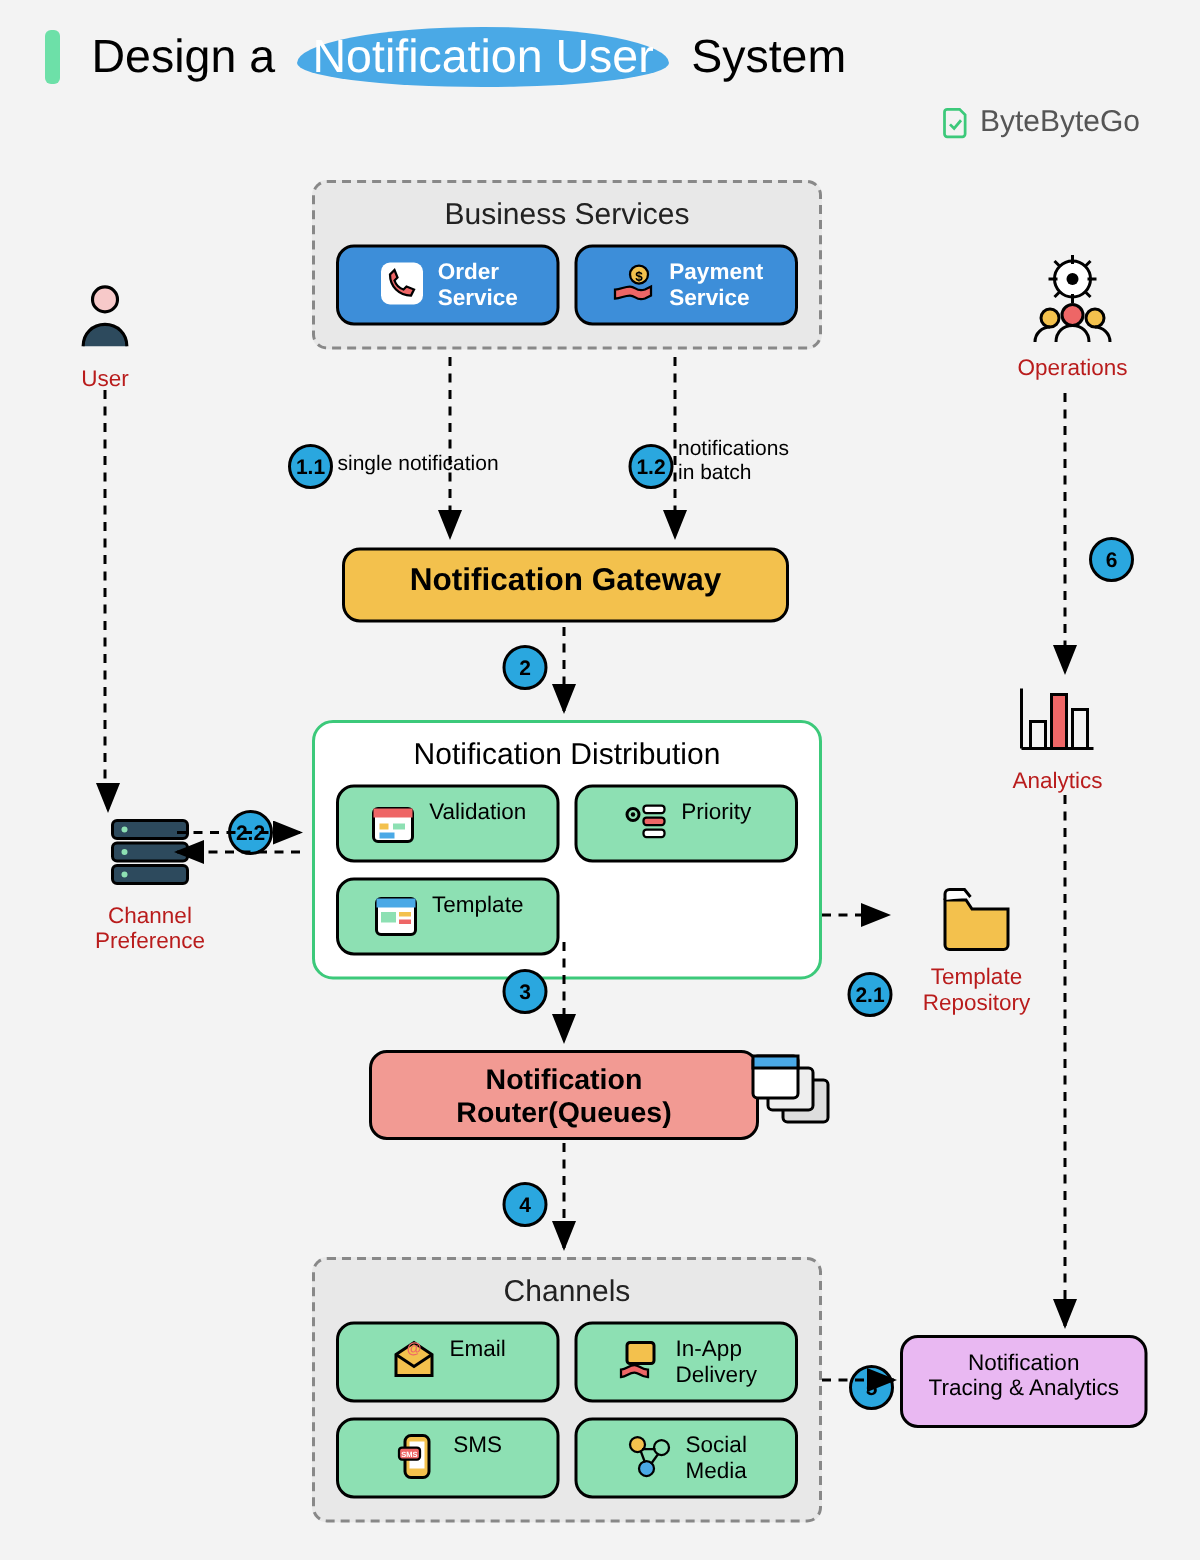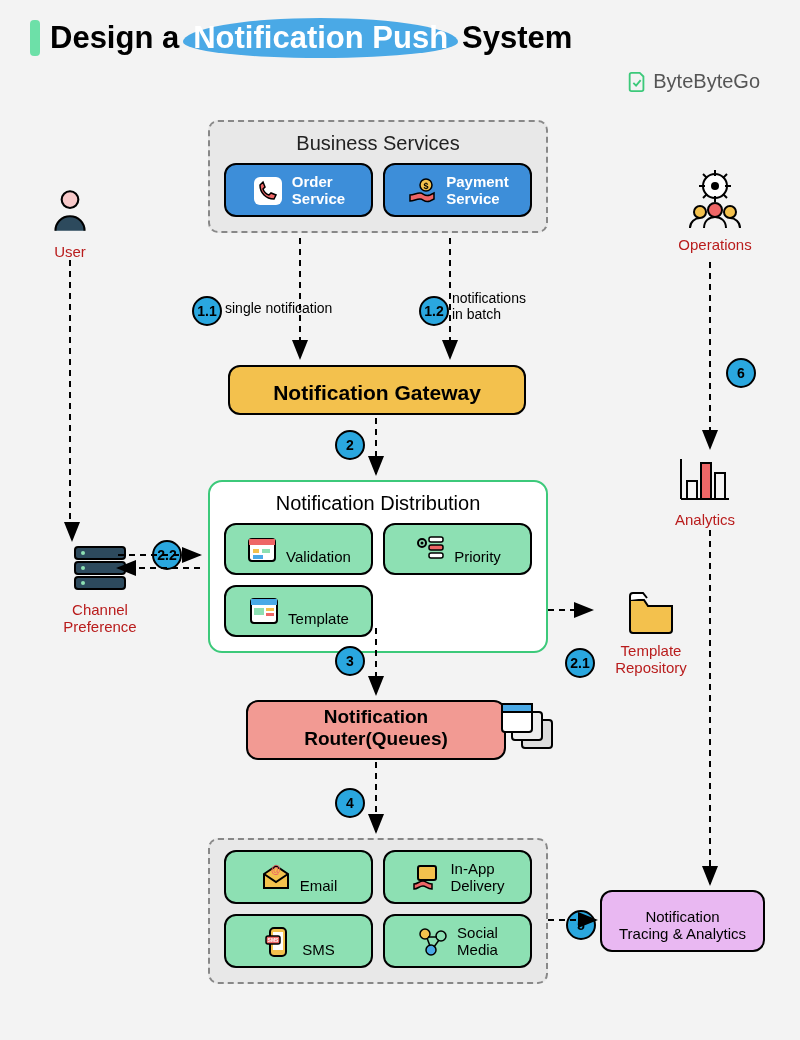--- a/index.html
+++ b/index.html
@@ -1,31 +1,31 @@
 <!DOCTYPE html>
 <html><head>
 <meta charset="utf-8">
 <style>
 *{margin:0;padding:0;box-sizing:border-box}
 body{background:#f3f3f3;font-family:Arial,Helvetica,sans-serif;width:800px;height:1040px;overflow:hidden;position:relative}
-.title{position:absolute;top:18px;left:30px;font-size:31px;font-weight:700;color:#000;display:flex;align-items:center;gap:4px}
+.title{position:absolute;top:18px;left:30px;font-size:31px;font-weight:400;color:#000;display:flex;align-items:center;gap:15px}
 .title .bar{display:inline-block;width:10px;height:36px;background:#6de0a8;border-radius:4px;margin-right:6px}
 .title .hi{color:#fff;background:#4aa9e6;padding:2px 10px;border-radius:50% 50% 50% 50% / 60% 60% 40% 40%}
 .brand{position:absolute;top:70px;right:40px;font-size:20px;font-weight:400;color:#555;display:flex;align-items:center;gap:5px}
 .brand svg{width:22px;height:22px}
 
 .node{position:absolute;text-align:center}
 .lbl{font-size:15px;color:#b91c1c;margin-top:4px}
 
 
 .dbox{border:2px dashed #888;border-radius:10px;background:#e8e8e8;padding:10px 14px 14px}
 .dbox .dtitle{font-size:20px;color:#222;margin-bottom:8px}
 
 
-.cap{border:2px solid #000;border-radius:12px;display:flex;align-items:flex-end;justify-content:center;gap:8px;font-size:15px;color:#000;padding:8px 10px}
+.cap{border:2px solid #000;border-radius:12px;display:flex;align-items:flex-start;justify-content:center;gap:8px;font-size:15px;color:#000;padding:8px 10px}
 .cap.blue{background:#3d8ed9;color:#fff;font-weight:600}
 .cap.green{background:#8de0b3}
 .cap.orange{background:#f3c14d;font-size:21px;font-weight:700}
 .cap.pink{background:#f29a93;font-size:19px;font-weight:700}
 .cap.violet{background:#e9b8f2}
 
 .cap .ic{width:32px;height:32px;flex-shrink:0}
 
 
 .distbox{border:2px solid #3cc97a;border-radius:14px;background:#fff;padding:10px 14px 14px}
@@ -39,21 +39,21 @@
 svg.arrows{position:absolute;top:0;left:0;width:800px;height:1040px;pointer-events:none}
 
 .small{font-size:14px}
 </style>
 </head>
 <body>
 
 <div class="title">
   <span class="bar"></span>
   <span>Design a </span>
-  <span class="hi">Notification Push</span>
+  <span class="hi">Notification User</span>
   <span>System</span>
 </div>
 
 <div class="brand">
   <svg viewBox="0 0 24 24">
       <path fill="none" stroke="#3cc97a" stroke-width="2" d="M6 2h9l4 4v14a2 2 0 0 1-2 2H6a2 2 0 0 1-2-2V4a2 2 0 0 1 2-2z"></path>
       <path fill="none" stroke="#3cc97a" stroke-width="2" d="M8 13l3 3 5-6"></path>
     </svg>
   <span>ByteByteGo</span>
 </div>
@@ -182,20 +182,21 @@
 Router(Queues)</span>
 </div>
 <svg style="position:absolute;left:500px;top:700px" width="60" height="56" viewBox="0 0 60 56">
   <rect x="22" y="20" width="30" height="28" rx="3" fill="#ddd" stroke="#000" stroke-width="2"></rect>
   <rect x="12" y="12" width="30" height="28" rx="3" fill="#eee" stroke="#000" stroke-width="2"></rect>
   <rect x="2" y="4" width="30" height="28" rx="3" fill="#fff" stroke="#000" stroke-width="2"></rect>
     <rect x="2" y="4" width="30" height="8" fill="#4aa9e6" stroke="#000" stroke-width="2"></rect>
 </svg>
 
 <div class="dbox" style="position:absolute;left:208px;top:838px;width:340px">
+  <div class="dtitle" style="text-align:center">Channels</div>
   <div class="grid2">
     <div class="cap green">
       <svg class="ic" viewBox="0 0 32 32">
           <path d="M4 12l12-8 12 8v14H4z" fill="#f3c14d" stroke="#000" stroke-width="2"></path>
           <path d="M4 12l12 8 12-8" fill="none" stroke="#000" stroke-width="2"></path>
           <text x="16" y="11" text-anchor="middle" font-size="10" fill="#e66" font-weight="bold">@</text>
         </svg>
       <span>Email</span>
     </div>
     <div class="cap green">

